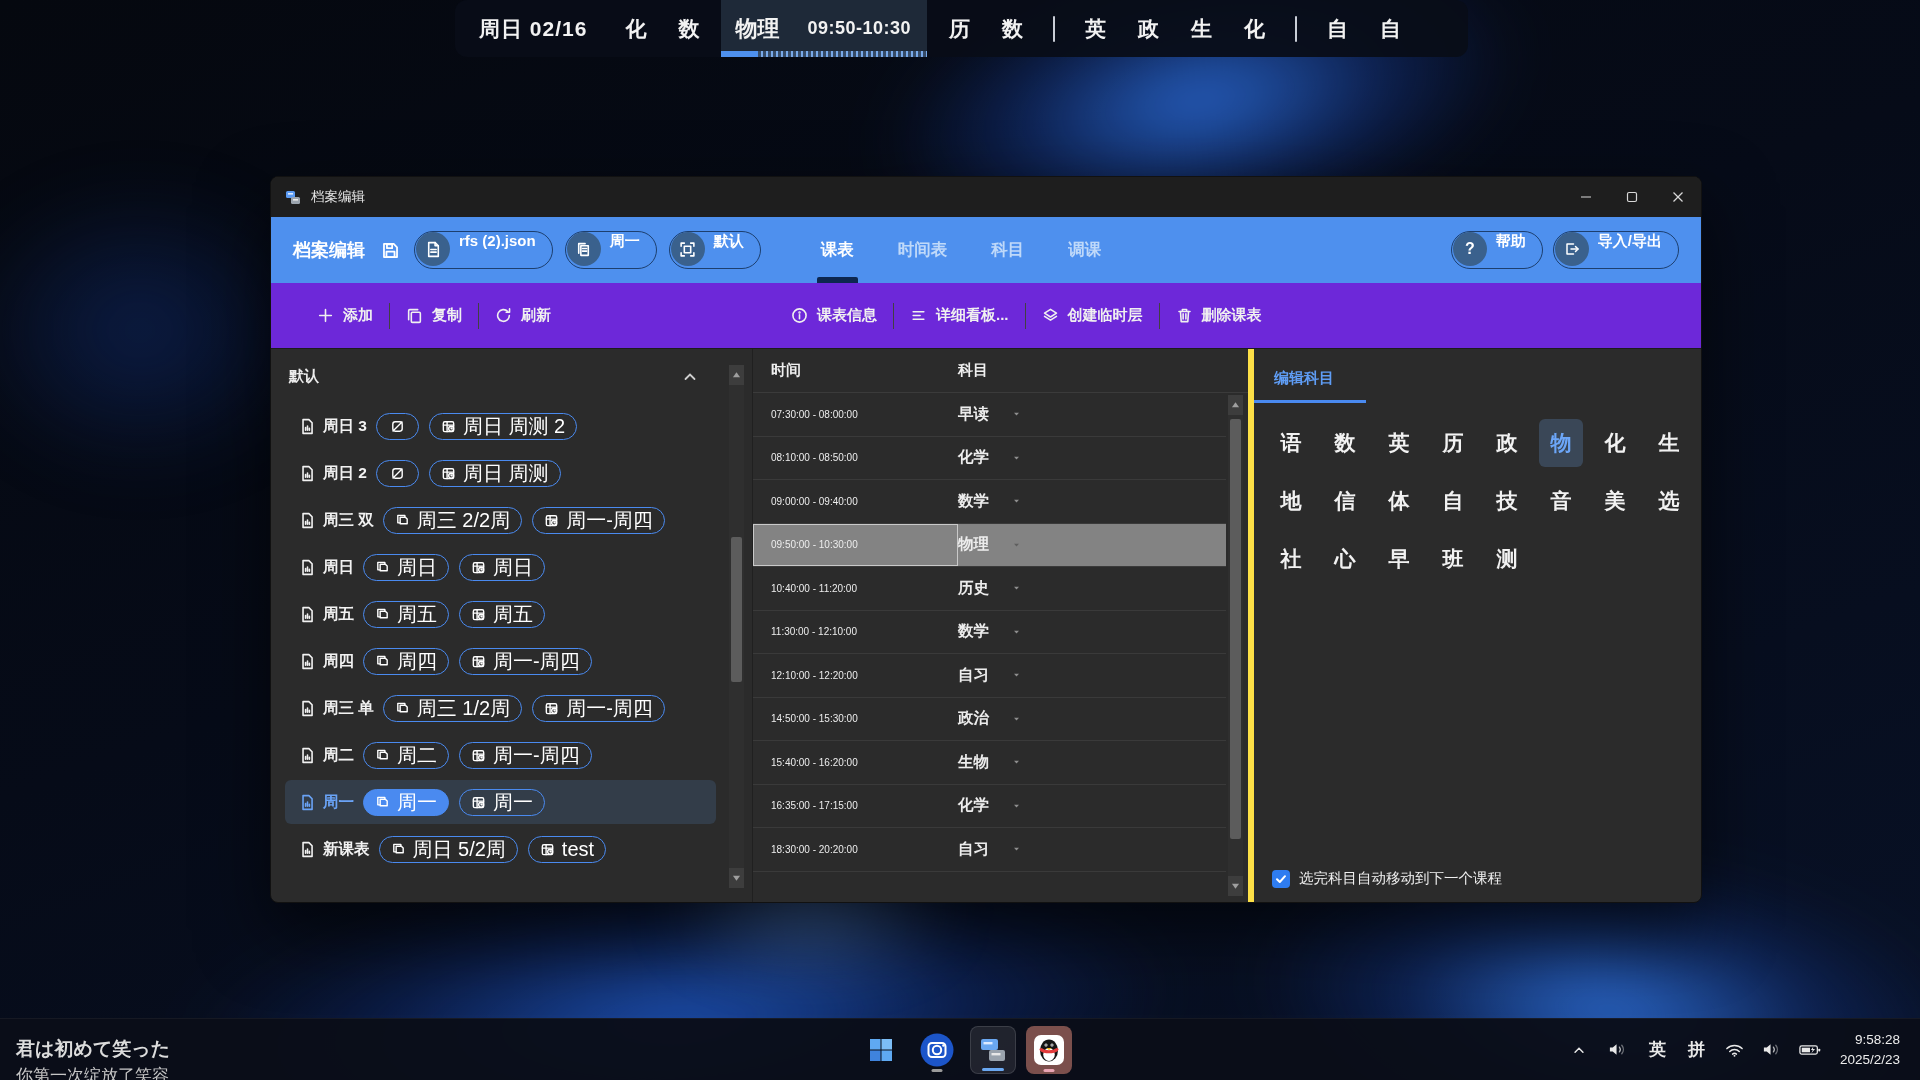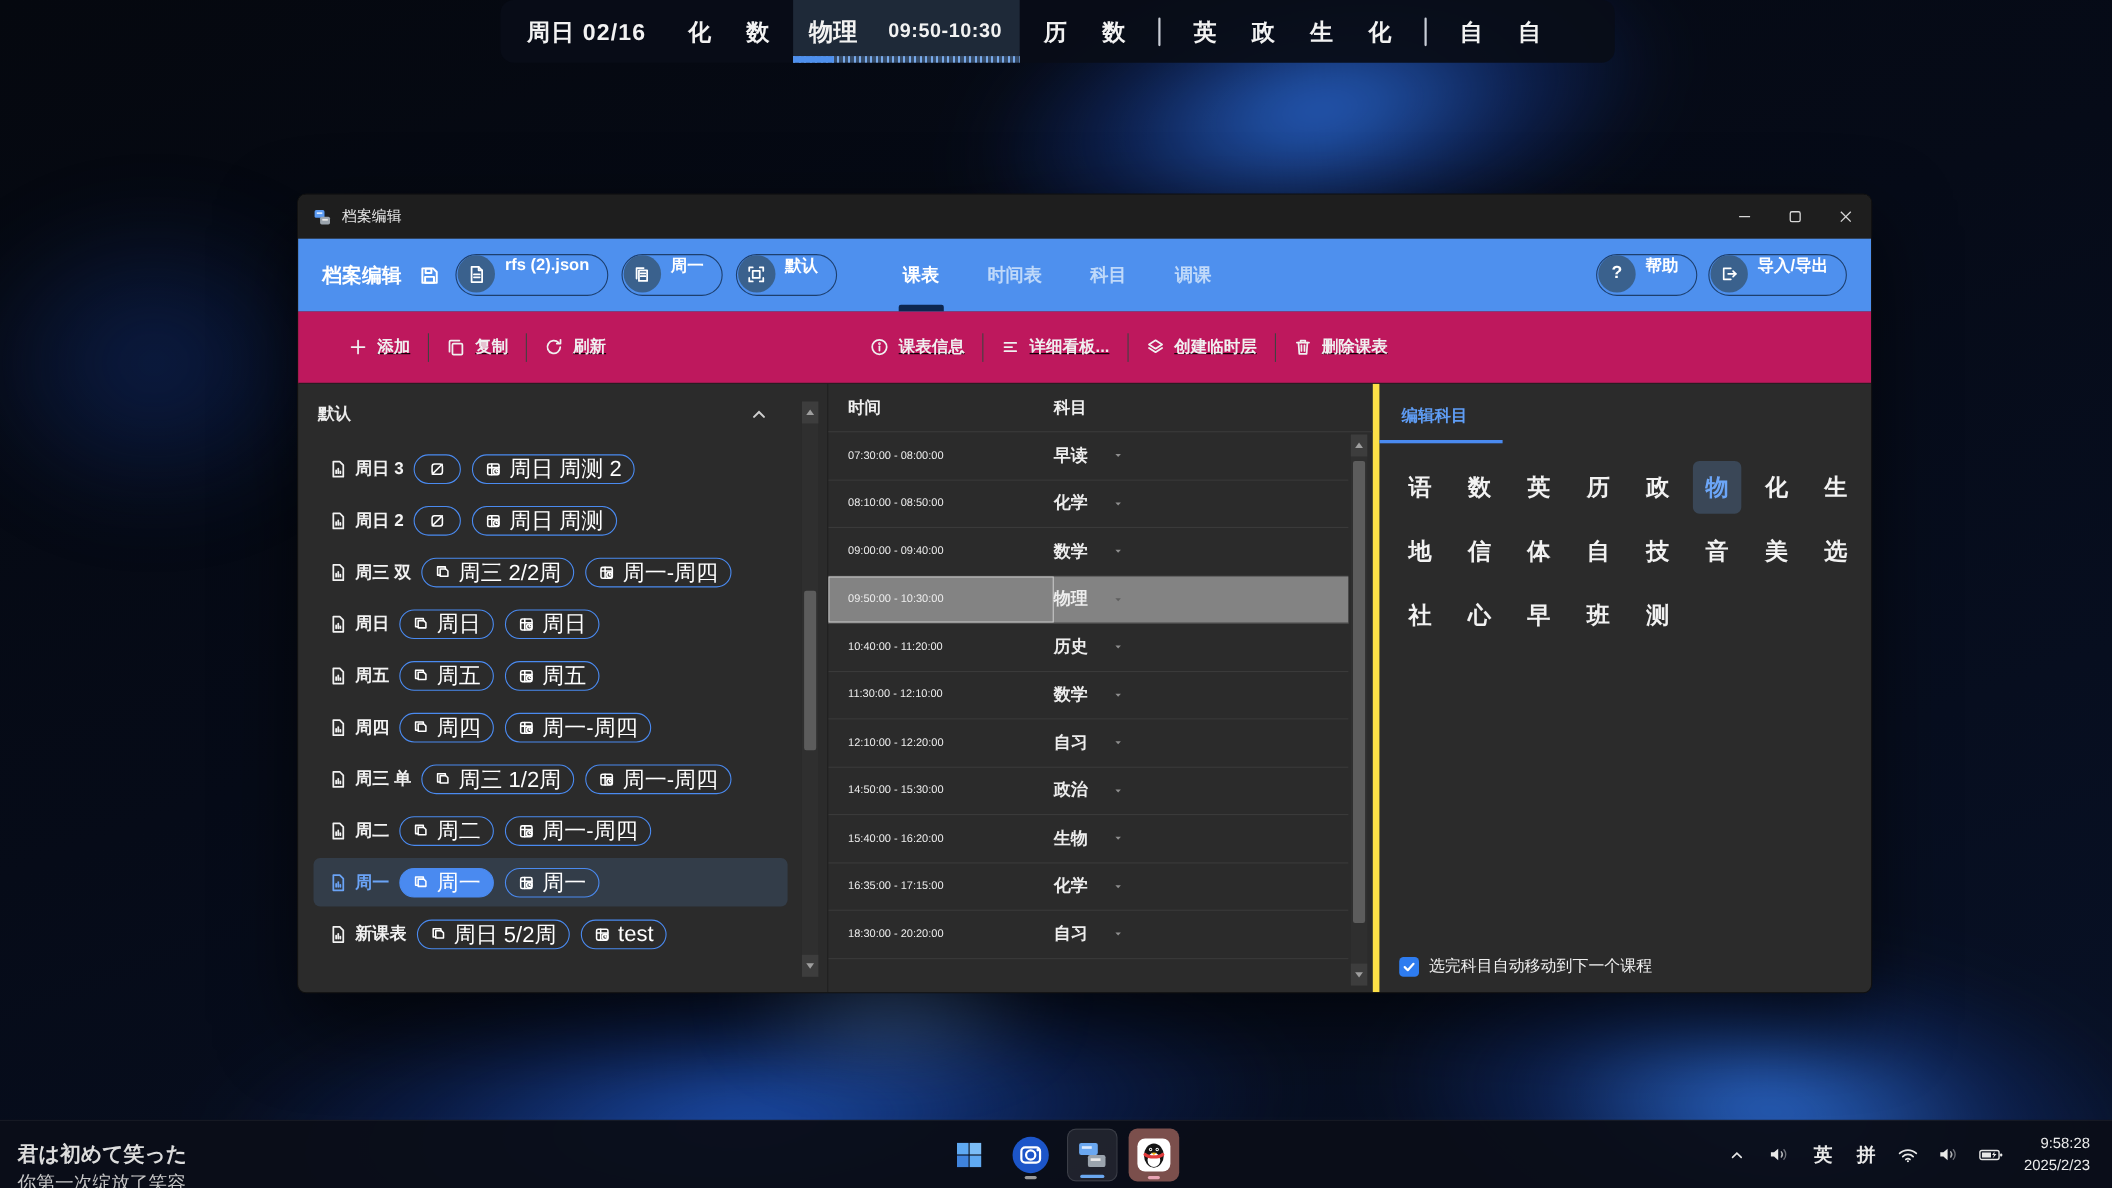--- a/index.html
+++ b/index.html
@@ -42,21 +42,21 @@
   .pill { display:flex; height:38px; border:1.5px solid #1d3f6e; border-radius:20px; padding-right:16px; margin-right:12px; color:#fff; }
   .pill-circle { width:34px; height:34px; border-radius:50%; background:#3a618d; display:flex; align-items:center; justify-content:center; margin:0 9px 0 1px; color:#fff; }
   .pill-label { font-size:15px; font-weight:600; white-space:nowrap; }
   .bb-tabs { display:flex; height:100%; margin-left:26px; }
   .bb-tab { position:relative; display:flex; align-items:center; padding:0 22px; font-size:16.5px; font-weight:700; color:rgba(223,237,253,.78); }
   .bb-tab.active { color:#fff; }
   .bb-tab.active::after { content:""; position:absolute; left:18px; right:18px; bottom:0; height:6px; background:#0d2750; border-radius:2px 2px 0 0; }
   .bb-right { margin-left:auto; display:flex; }
   .bb-right .pill { margin-right:0; margin-left:10px; }
 
-  .cmdbar { height:66px; background:#be185d; display:flex; align-items:flex-end; border-bottom:1px solid #1c1c1c;text-decoration:underline; }
+  .cmdbar { height:66px; background:#6d28d9; display:flex; align-items:flex-end; border-bottom:1px solid #1c1c1c; }
   .cmd-group { display:flex; align-items:center; height:100%; }
   .cmd-left { width:482px; padding-left:30px; }
   .cmd-mid { padding-left:22px; }
   .cmd-btn { display:flex; align-items:center; gap:9px; color:#f0f0f0; font-size:15px; font-weight:600; padding:0 16px; height:40px; border-radius:5px; white-space:nowrap; }
   .cmd-sep { width:1px; height:26px; background:#414141; }
 
   .content { position:absolute; top:172px; bottom:0; left:0; right:0; display:flex; }
   .panel-left { width:482px; position:relative; border-right:1px solid #202020; }
   .panel-mid { width:501px; position:relative; border-right:6px solid #fde047; }
   .panel-right { flex:1; position:relative; }

